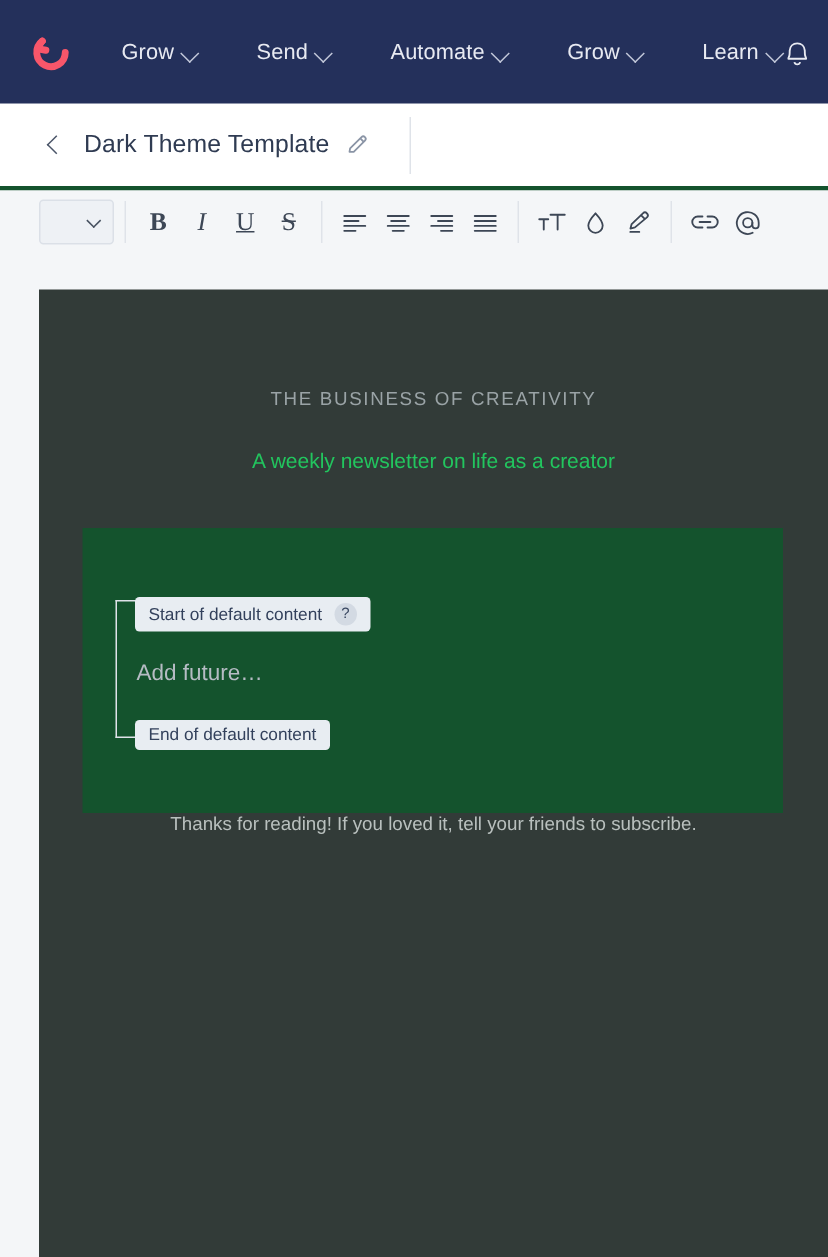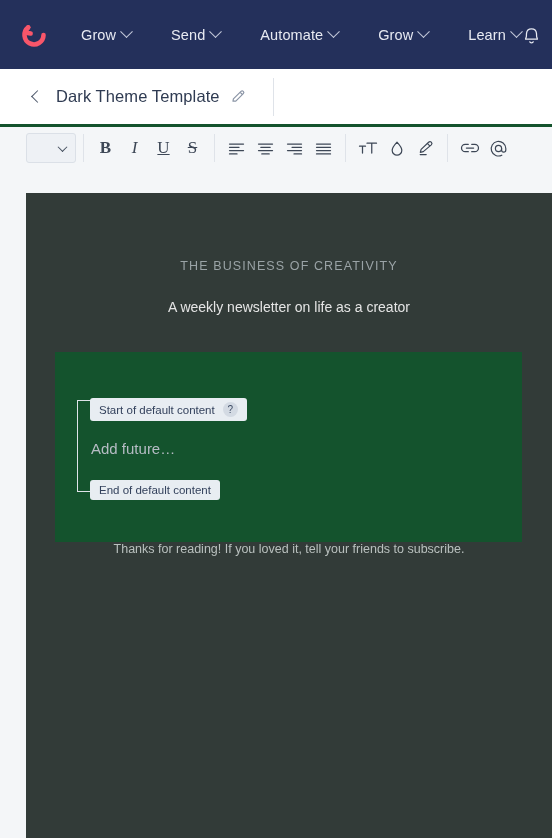--- a/index.html
+++ b/index.html
@@ -30,21 +30,21 @@
     flex: 0 0 auto;
     margin-right: 32px;
   }
   .nav-items {
     display: flex;
     align-items: center;
     flex: 1 1 auto;
   }
   .nav-item {
     display: flex;
-    align-items: center;
+    align-items: flex-end;
     gap: 6px;
     color: #e8eaf2;
     font-size: 14.5px;
     letter-spacing: .1px;
     margin-right: 40px;
     cursor: pointer;
     white-space: nowrap;
   }
   .nav-item:last-child { margin-right: 0; }
   .chev {
@@ -180,21 +180,21 @@
     color: #9ed4ad;
     text-align: center;
     font-size: 62px;
     line-height: 78px;
     font-weight: normal;
     padding: 22px 40px 0 40px;
     letter-spacing: -0.5px;
   }
   .subhead {
     text-align: center;
-    color: #e5e5e5;
+    color: #22c55e;
     font-size: 14px;
     padding-top: 26px;
   }
   .content-card {
     background: #14532d;
     margin: 37px 30px 0 29px;
     height: 190px;
     position: relative;
   }
   .marker-rail {

